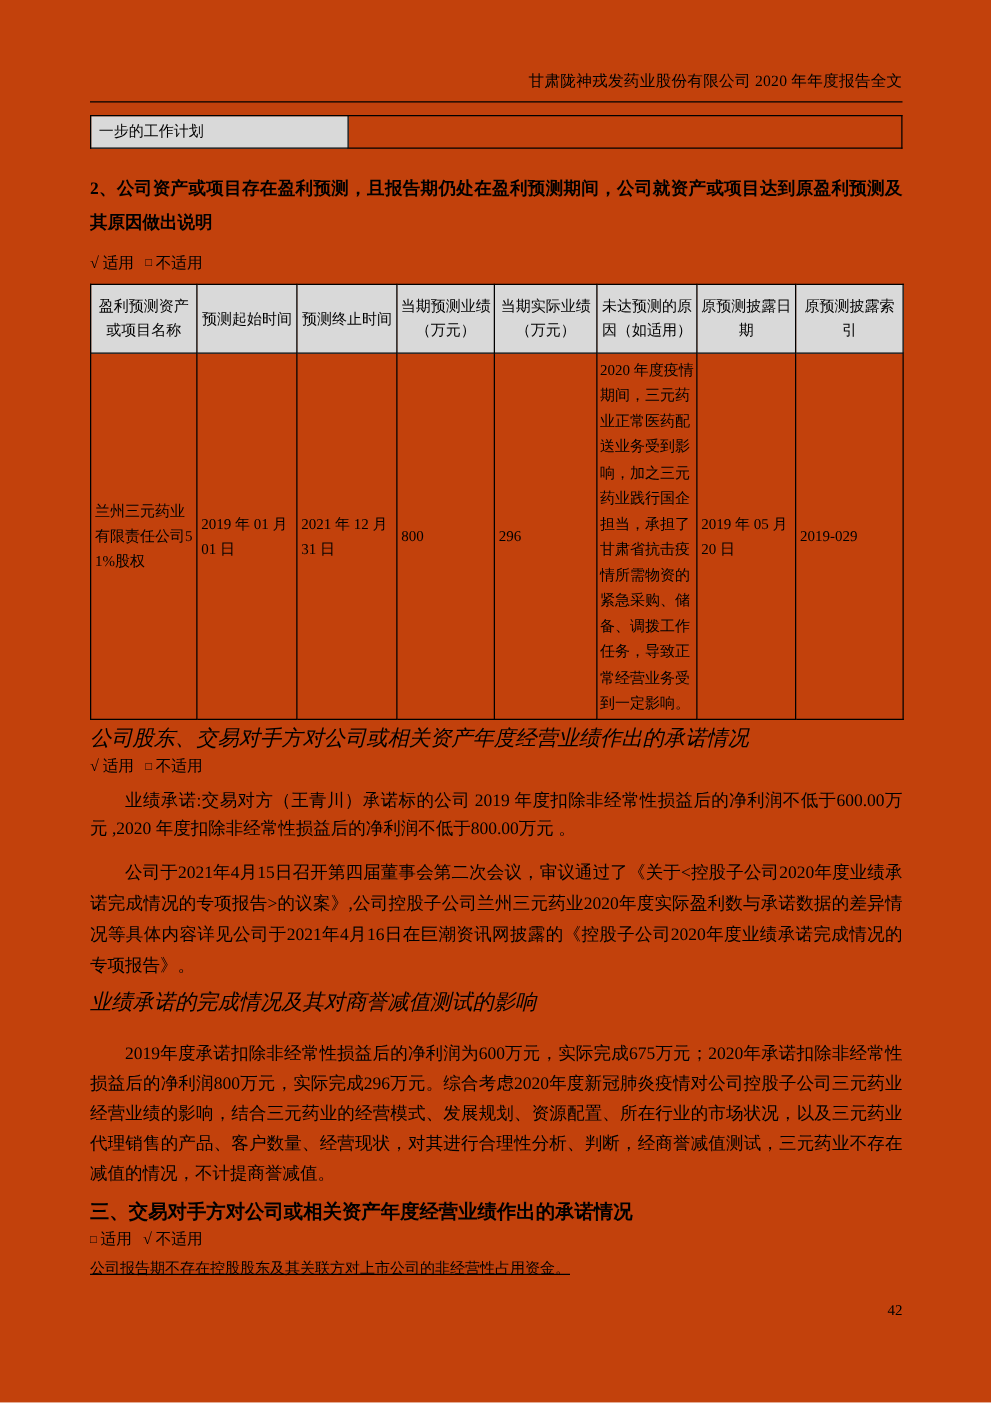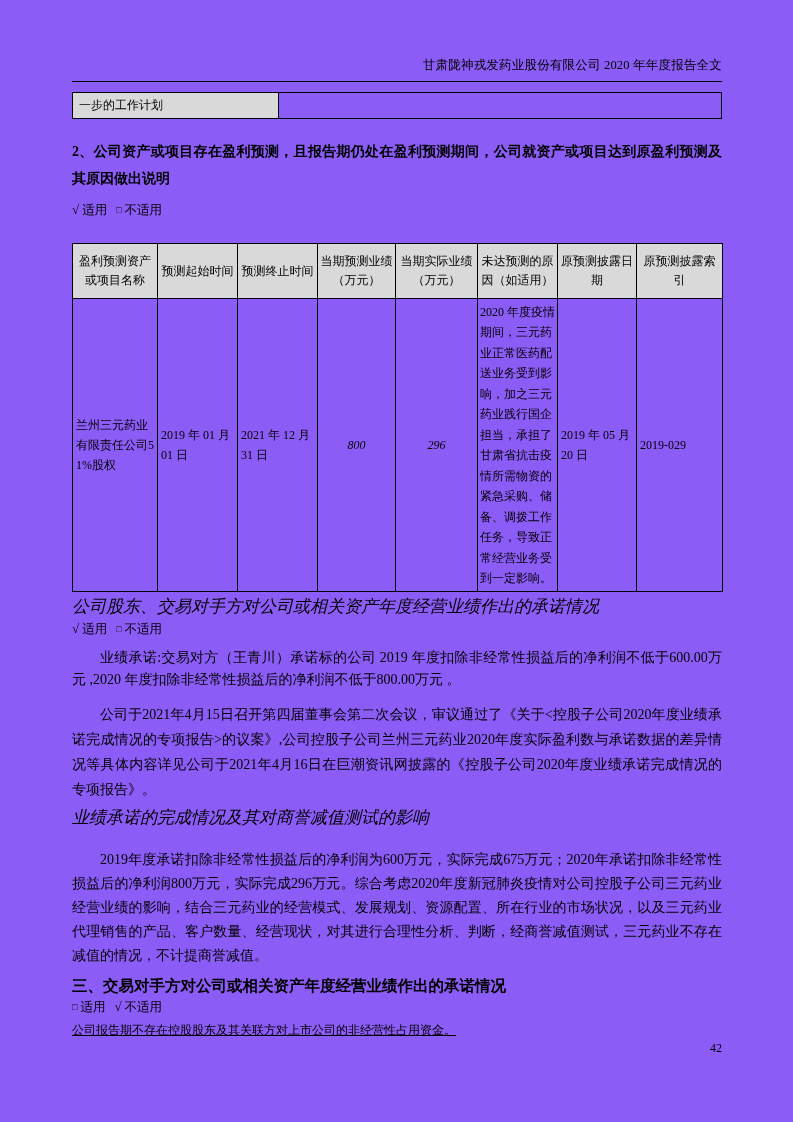--- a/index.html
+++ b/index.html
@@ -1,21 +1,21 @@
 <!DOCTYPE html>
 <html><head>
 <meta charset="utf-8">
 <style>
   html, body { margin: 0; padding: 0; background: #ffffff; }
   .page {
     position: relative;
     width: 793px;
     height: 1122px;
     margin: 0 auto;
-    background: #8b5cf6;
+    background: #c2410c;
     color: #000000;
     font-family: "Liberation Serif", "DejaVu Serif", serif;
     box-sizing: border-box;
     padding: 56px 71px 0 72px;
     overflow: hidden;
   }
 
   
   .doc-header {
     text-align: right;
@@ -62,21 +62,21 @@
   .app-1 { margin-top: 10px; }
   .app-2 { margin-top: 6px; }
   .app-3 { }
   .applicability .mark { display: inline-block; }
   .applicability .mark-check { font-size: 13px; }
   .applicability .mark-box { font-size: 9px; position: relative; top: -1px; }
   .applicability .lbl { margin-right: 9px; margin-left: 3px; }
 
   
   .main-table {
-    margin-top: 25px;
+    margin-top: 9px;
     width: 650px;
     border-collapse: collapse;
     table-layout: fixed;
     font-size: 12px;
   }
   .main-table th, .main-table td { border: 1px solid #000; }
   .main-table th {
     background: #d9d9d9;
     font-weight: normal;
     height: 52px;
@@ -87,21 +87,21 @@
   }
   .main-table td {
     height: 288px;
     vertical-align: middle;
     line-height: 20px;
     padding: 2px 3px;
     text-align: left;
     word-break: break-all;
     line-break: anywhere;
   }
-  .main-table td.cell-num { text-align: center; font-style: italic; }
+  .main-table td.cell-num { text-align: left; }
   .main-table td.cell-reason { line-height: 20.5px; padding: 2px; }
 
   
   .sub-label { font-size: 17px; line-height: 16px; font-style: italic; }
   .lbl-commit { margin-top: 7px; }
   .lbl-goodwill { margin-top: 8px; }
 
   
   .para {
     text-indent: 2em;

